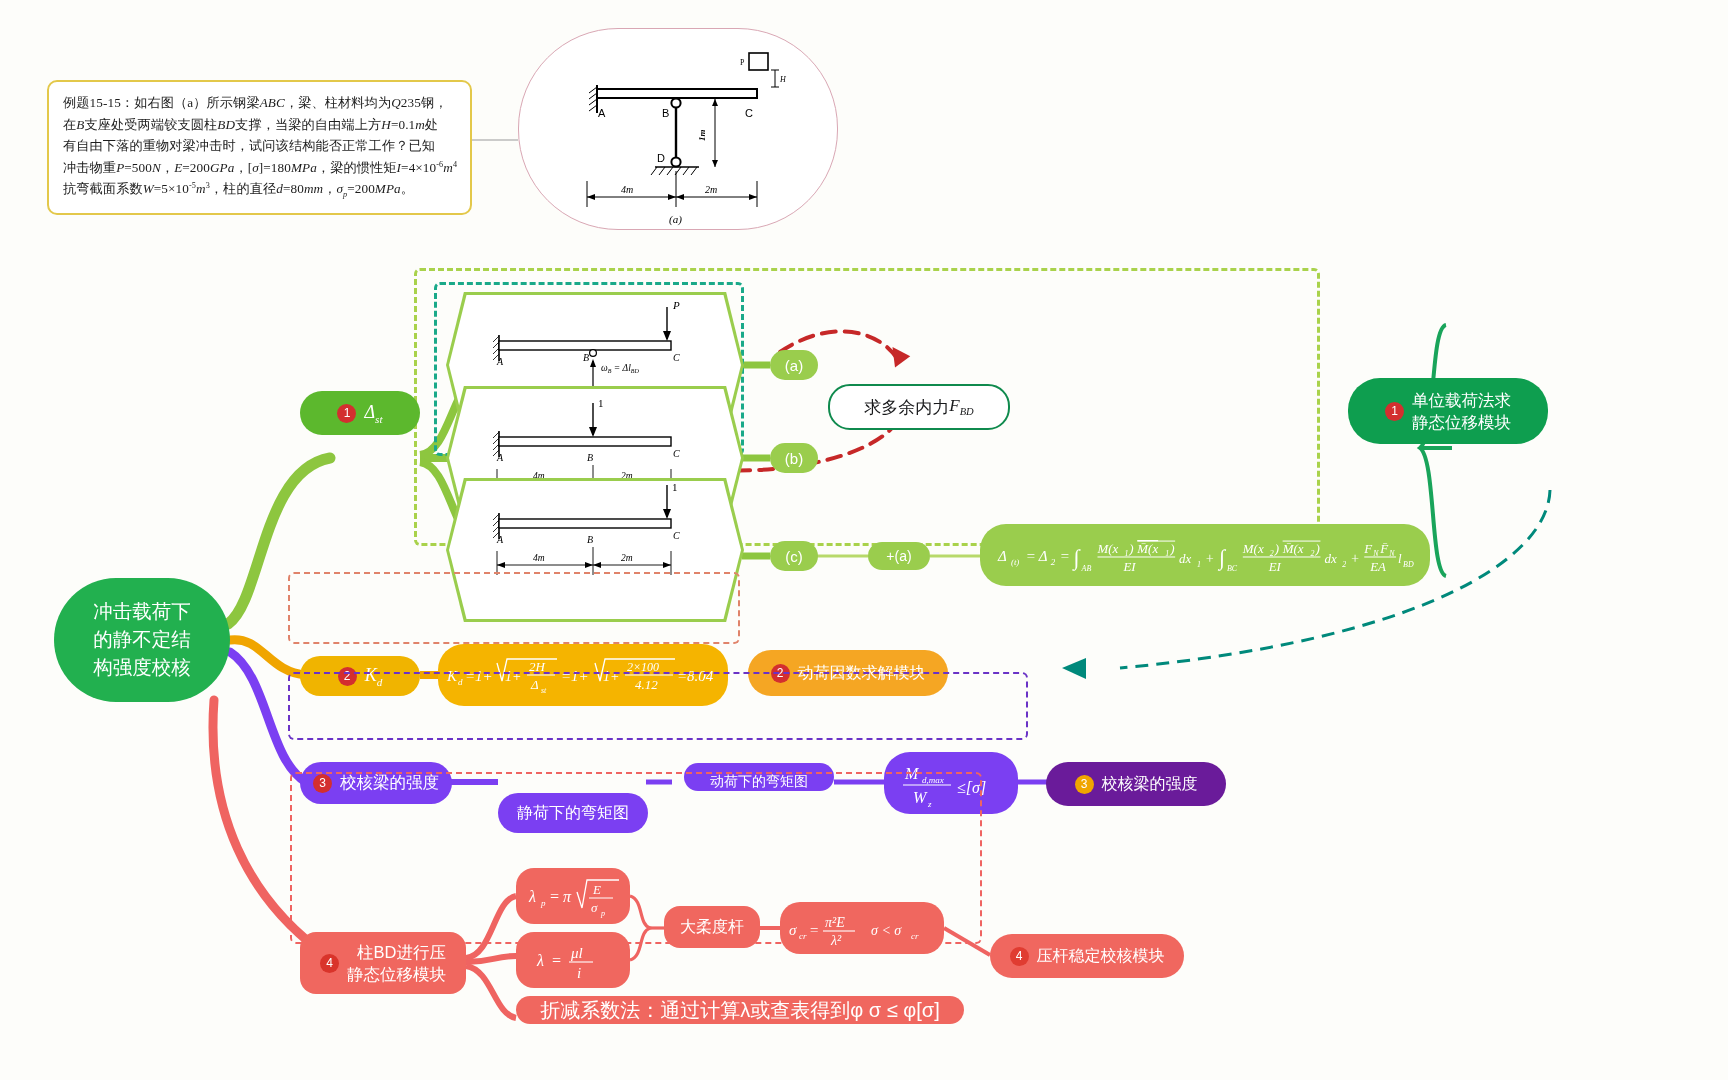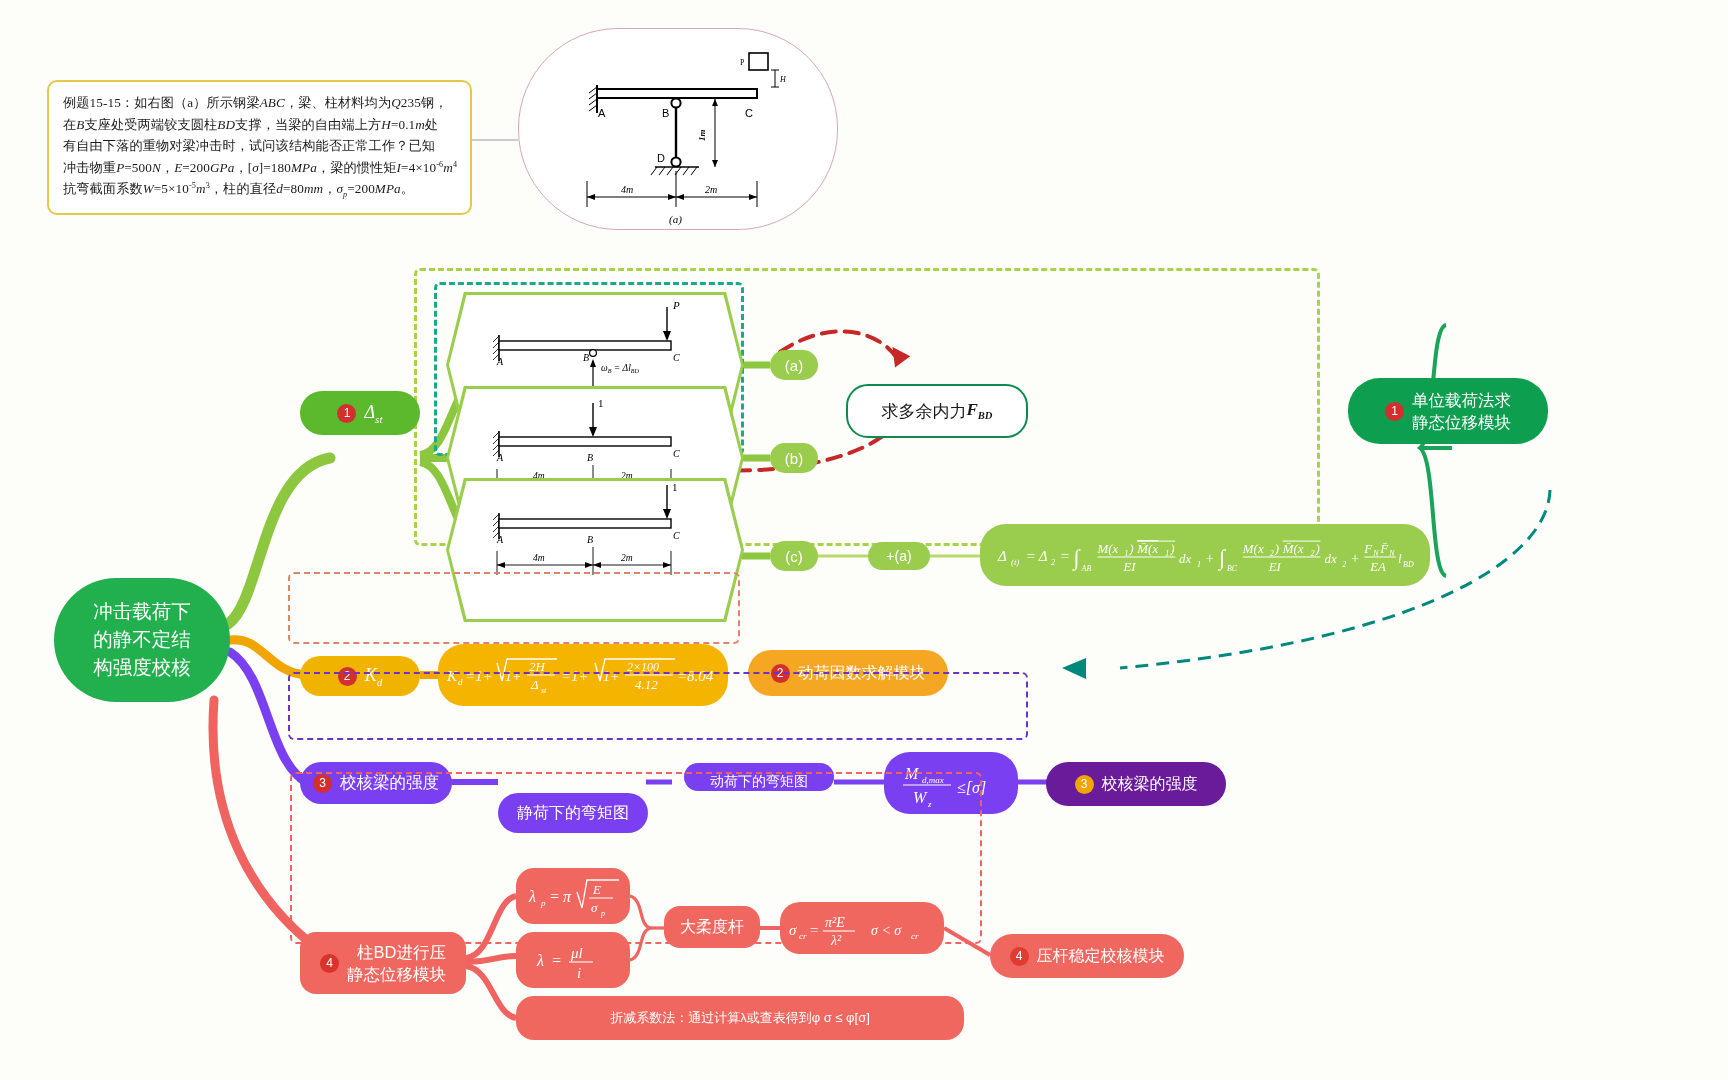--- a/index.html
+++ b/index.html
@@ -311,23 +311,23 @@
   <div class="pill" style="left:770px;top:350px;width:48px;height:30px;background:#9acd4d;font-size:15px;color:#fff;">
     <span>(a)</span>
   </div>
   <div class="pill" style="left:770px;top:443px;width:48px;height:30px;background:#9acd4d;font-size:15px;color:#fff;">
     <span>(b)</span>
   </div>
   <div class="pill" style="left:770px;top:541px;width:48px;height:30px;background:#9acd4d;font-size:15px;color:#fff;">
     <span>(c)</span>
   </div>
 
-  <div class="pill" style="left:846px;top:384px;width:182px;height:54px;background:#fff;border:2.4px solid #0f8a4d;color:#17181a;font-size:17px;">
+  <div class="pill" style="left:828px;top:384px;width:182px;height:46px;background:#fff;border:2.4px solid #0f8a4d;color:#17181a;font-size:17px;">
     <span>求多余内力</span>
-    <span class="mathnode" style="font-weight:bold;">
+    <span class="mathnode" style="">
       <span>F</span><sub>BD</sub>
     </span>
   </div>
 
   <div class="pill" style="left:868px;top:542px;width:62px;height:28px;background:#9acd4d;font-size:14px;">
     <span>+(a)</span>
   </div>
 
   <div class="pill" style="left:980px;top:524px;width:450px;height:62px;background:#9acd4d;border-radius:26px;padding:0 14px;">
     <svg width="424" height="52" viewBox="0 0 424 52">
@@ -510,21 +510,21 @@
         <text x="24" y="30" font-size="15">=</text>
         <text x="40" y="22" font-size="14">π²E</text>
         <line x1="38" y1="26" x2="70" y2="26" stroke="#fff" stroke-width="1.1"></line>
         <text x="46" y="40" font-size="14">λ²</text>
         <text x="86" y="30" font-size="14">σ &lt; σ</text>
           <text x="126" y="34" font-size="9">cr</text>
       </g>
     </svg>
   </div>
 
-  <div class="pill" style="left:516px;top:996px;width:448px;height:44px;background:#f0675f;border-radius:18px;font-size:13px;">
+  <div class="pill" style="left:516px;top:996px;width:448px;height:28px;background:#f0675f;border-radius:18px;font-size:20px;">
     <span>折减系数法：通过计算λ或查表得到φ   σ ≤ φ[σ]</span>
   </div>
 
   <div class="pill" style="left:990px;top:934px;width:194px;height:44px;background:#f0675f;border-radius:22px;font-size:16px;">
     <span class="num" style="background:#e03c31;">4</span>
     <span>压杆稳定校核模块</span>
   </div>
 
 </div>
 

